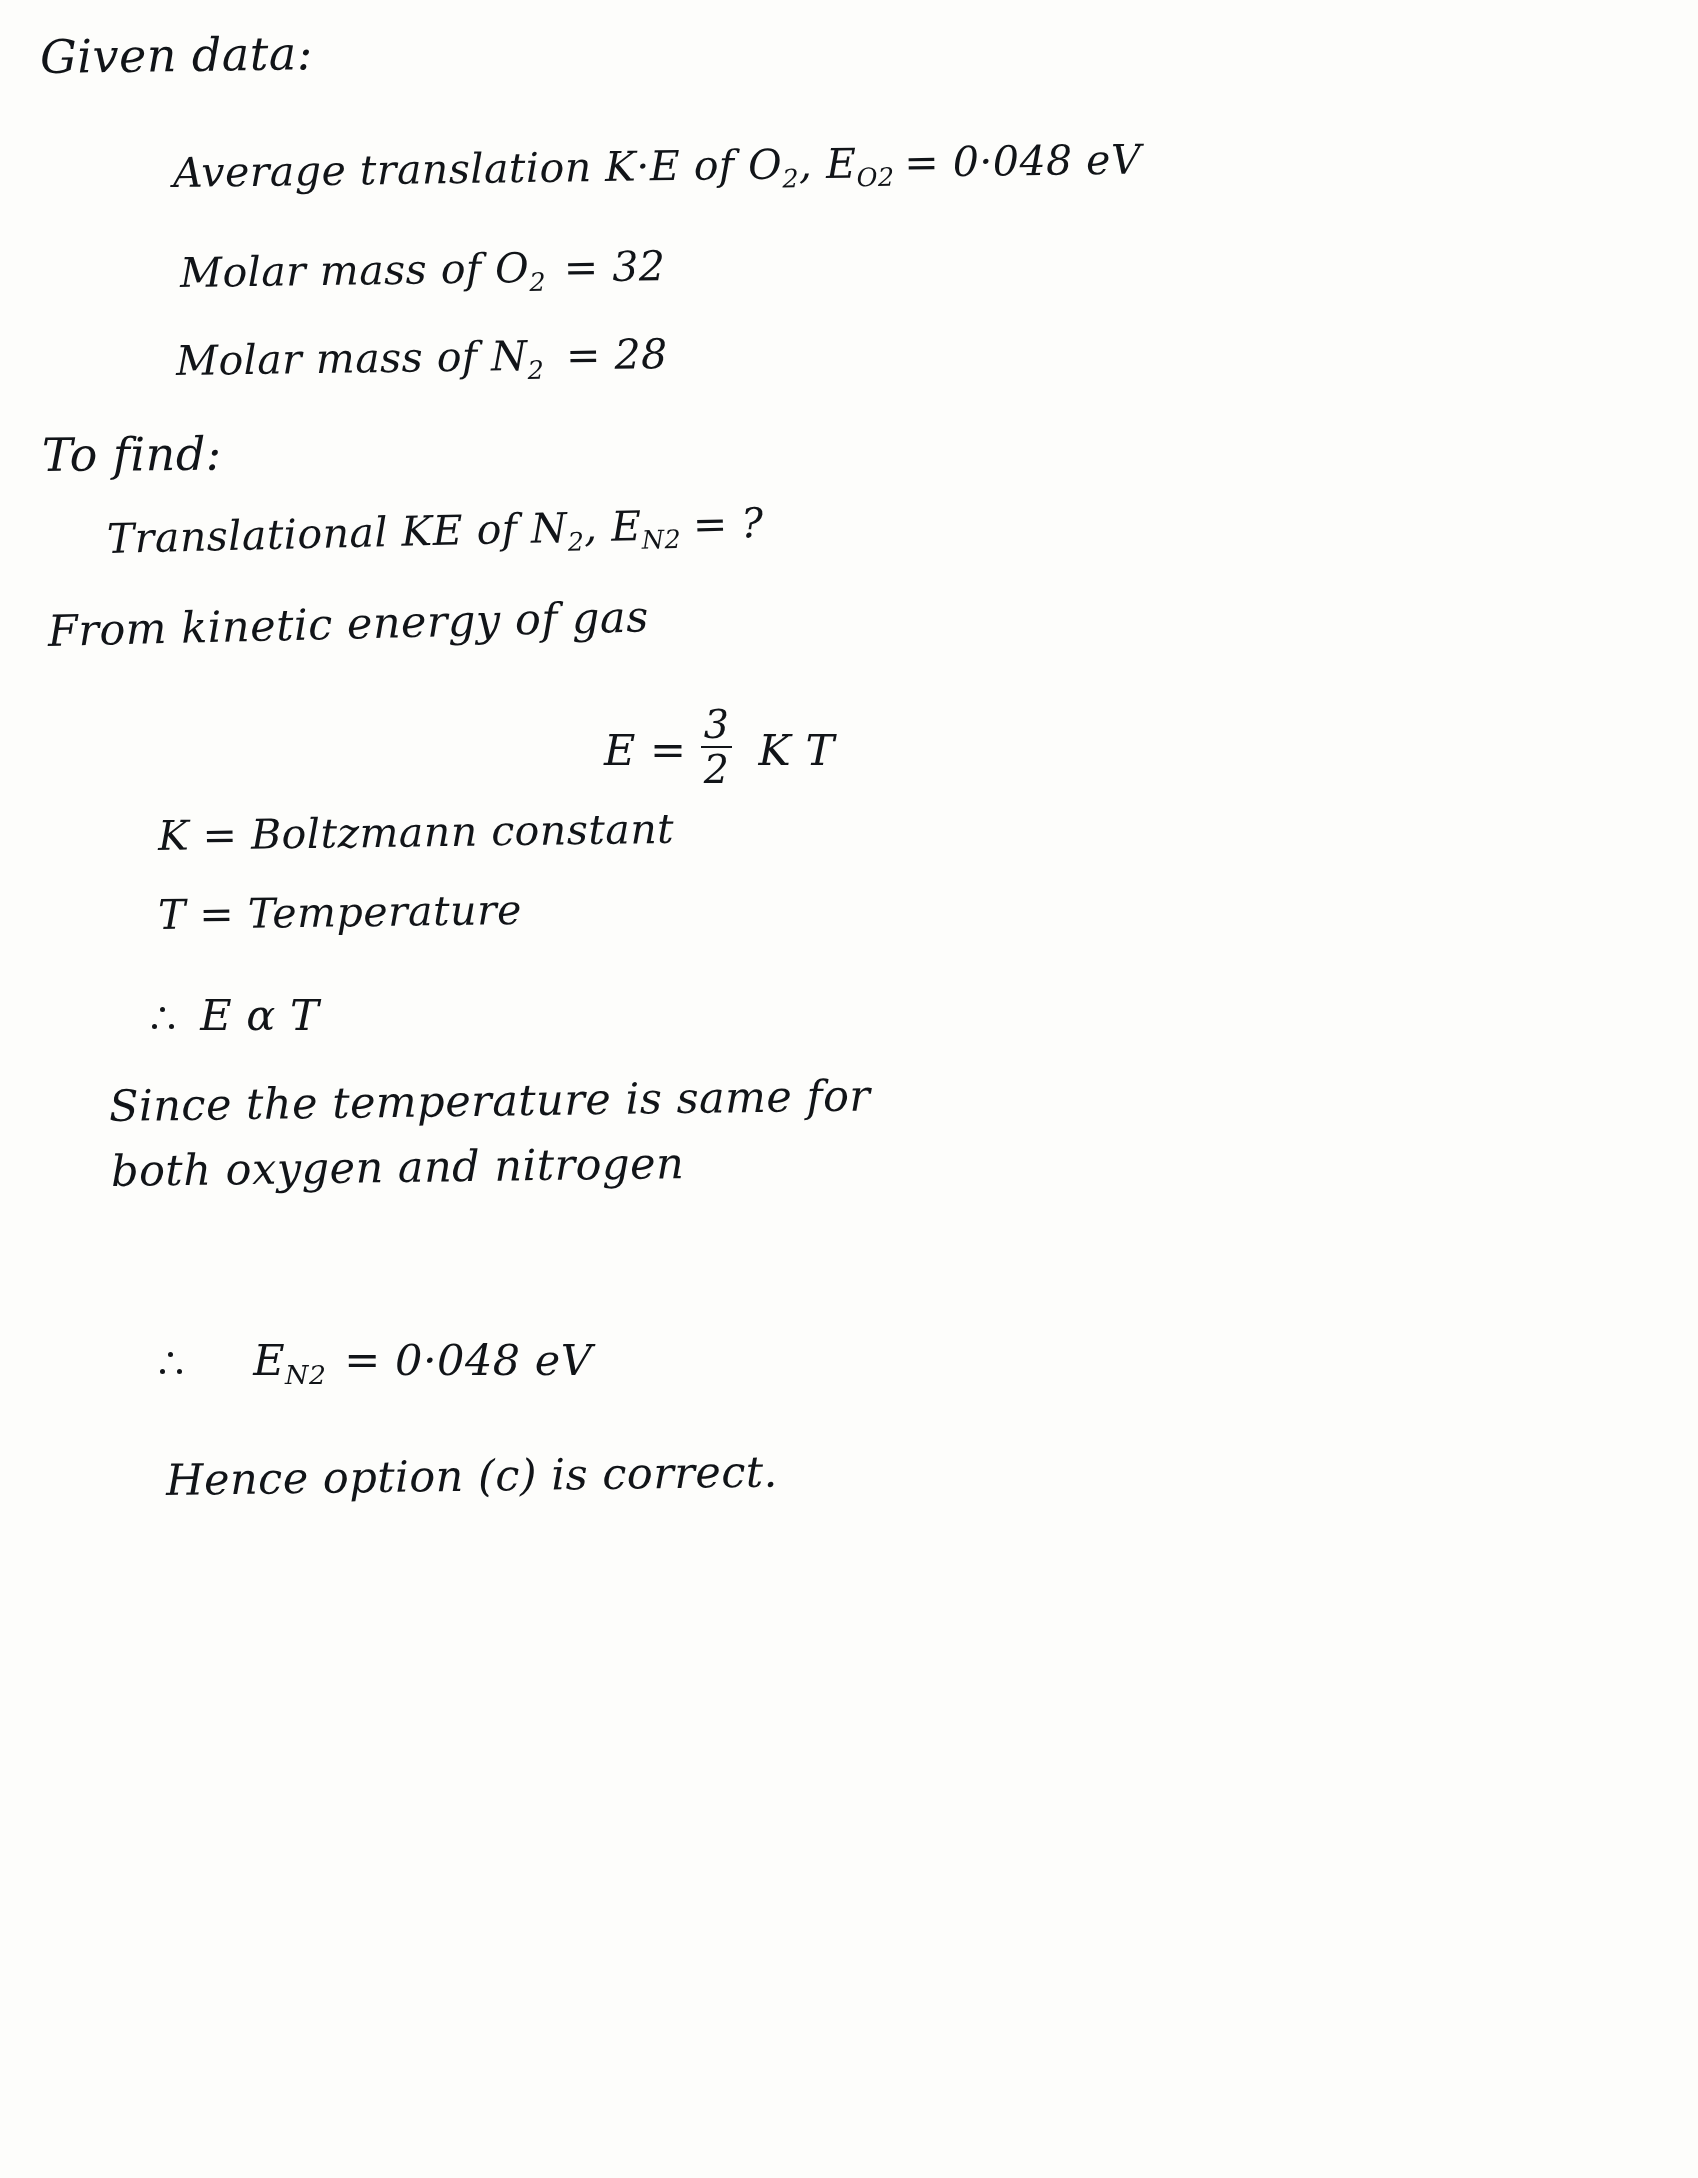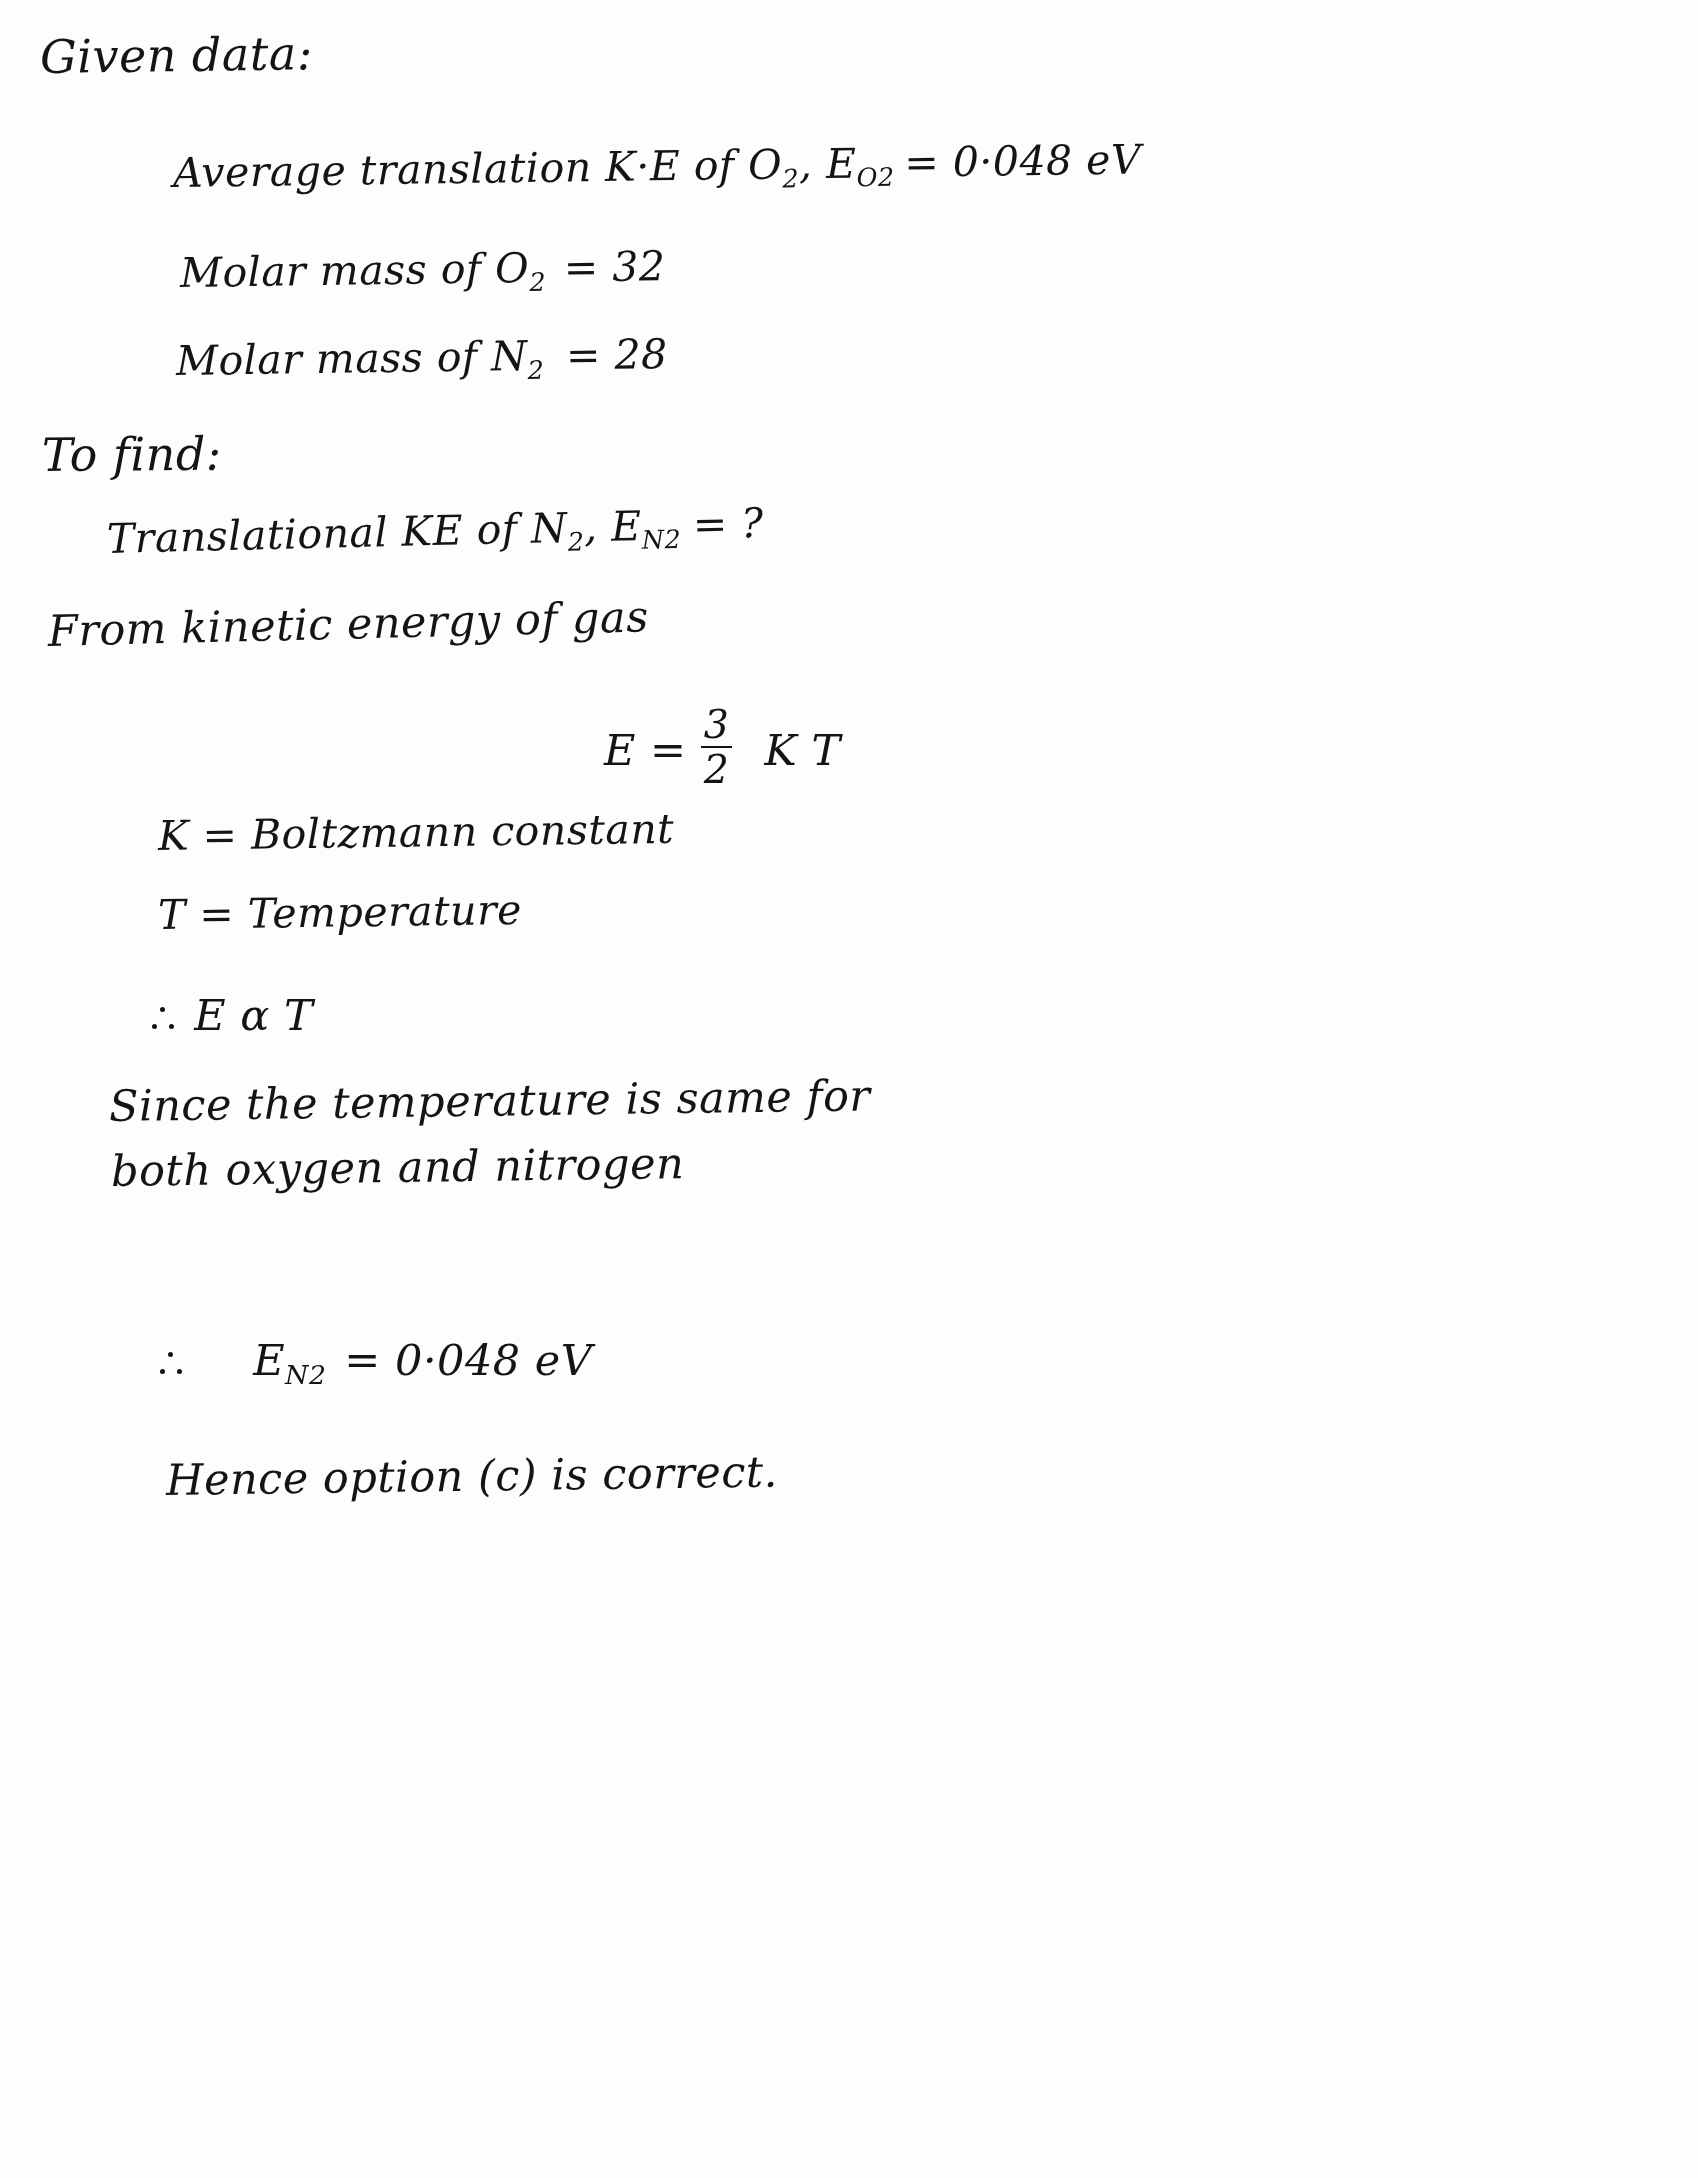--- a/index.html
+++ b/index.html
@@ -105,30 +105,30 @@
   </div>
 
   <div class="line hw s-lg tilt2" style="left:48px; top:606px;">From kinetic energy of gas</div>
 
   <div class="line hw s-lg tilt0" style="left:604px; top:705px;">
     <span>E  =</span>
     <span class="frac">
       <span class="num">3</span>
       <span class="den">2</span>
     </span>
-    <span style="margin-left:18px;">K T</span>
+    <span style="margin-left:12px;">K T</span>
   </div>
 
   <div class="line hw s-md tilt1" style="left:158px; top:812px;">K   =   Boltzmann constant</div>
 
   <div class="line hw s-md tilt1" style="left:158px; top:891px;">T   =   Temperature</div>
 
   <div class="line hw s-lg tilt0" style="left:150px; top:990px;">
     <span class="therefore"><i class="a"></i><i class="b"></i><i class="c"></i></span>
-    <span style="text-align:center;">E  α  T</span>
+    <span style="margin-left:6px;text-align:center;">E  α  T</span>
   </div>
 
   <div class="line hw s-lg tilt1" style="left:109px; top:1081px;">Since the temperature is same for</div>
 
   <div class="line hw s-lg tilt1" style="left:111px; top:1146px;">both oxygen and nitrogen</div>
 
 
   <div class="line hw s-lg tilt0" style="left:158px; top:1335px;">
     <span class="therefore"><i class="a"></i><i class="b"></i><i class="c"></i></span>
     <span style="margin-left:51px;">E</span><span class="sub">N2</span><span style="margin-left:18px;">=   0·048 eV</span>

